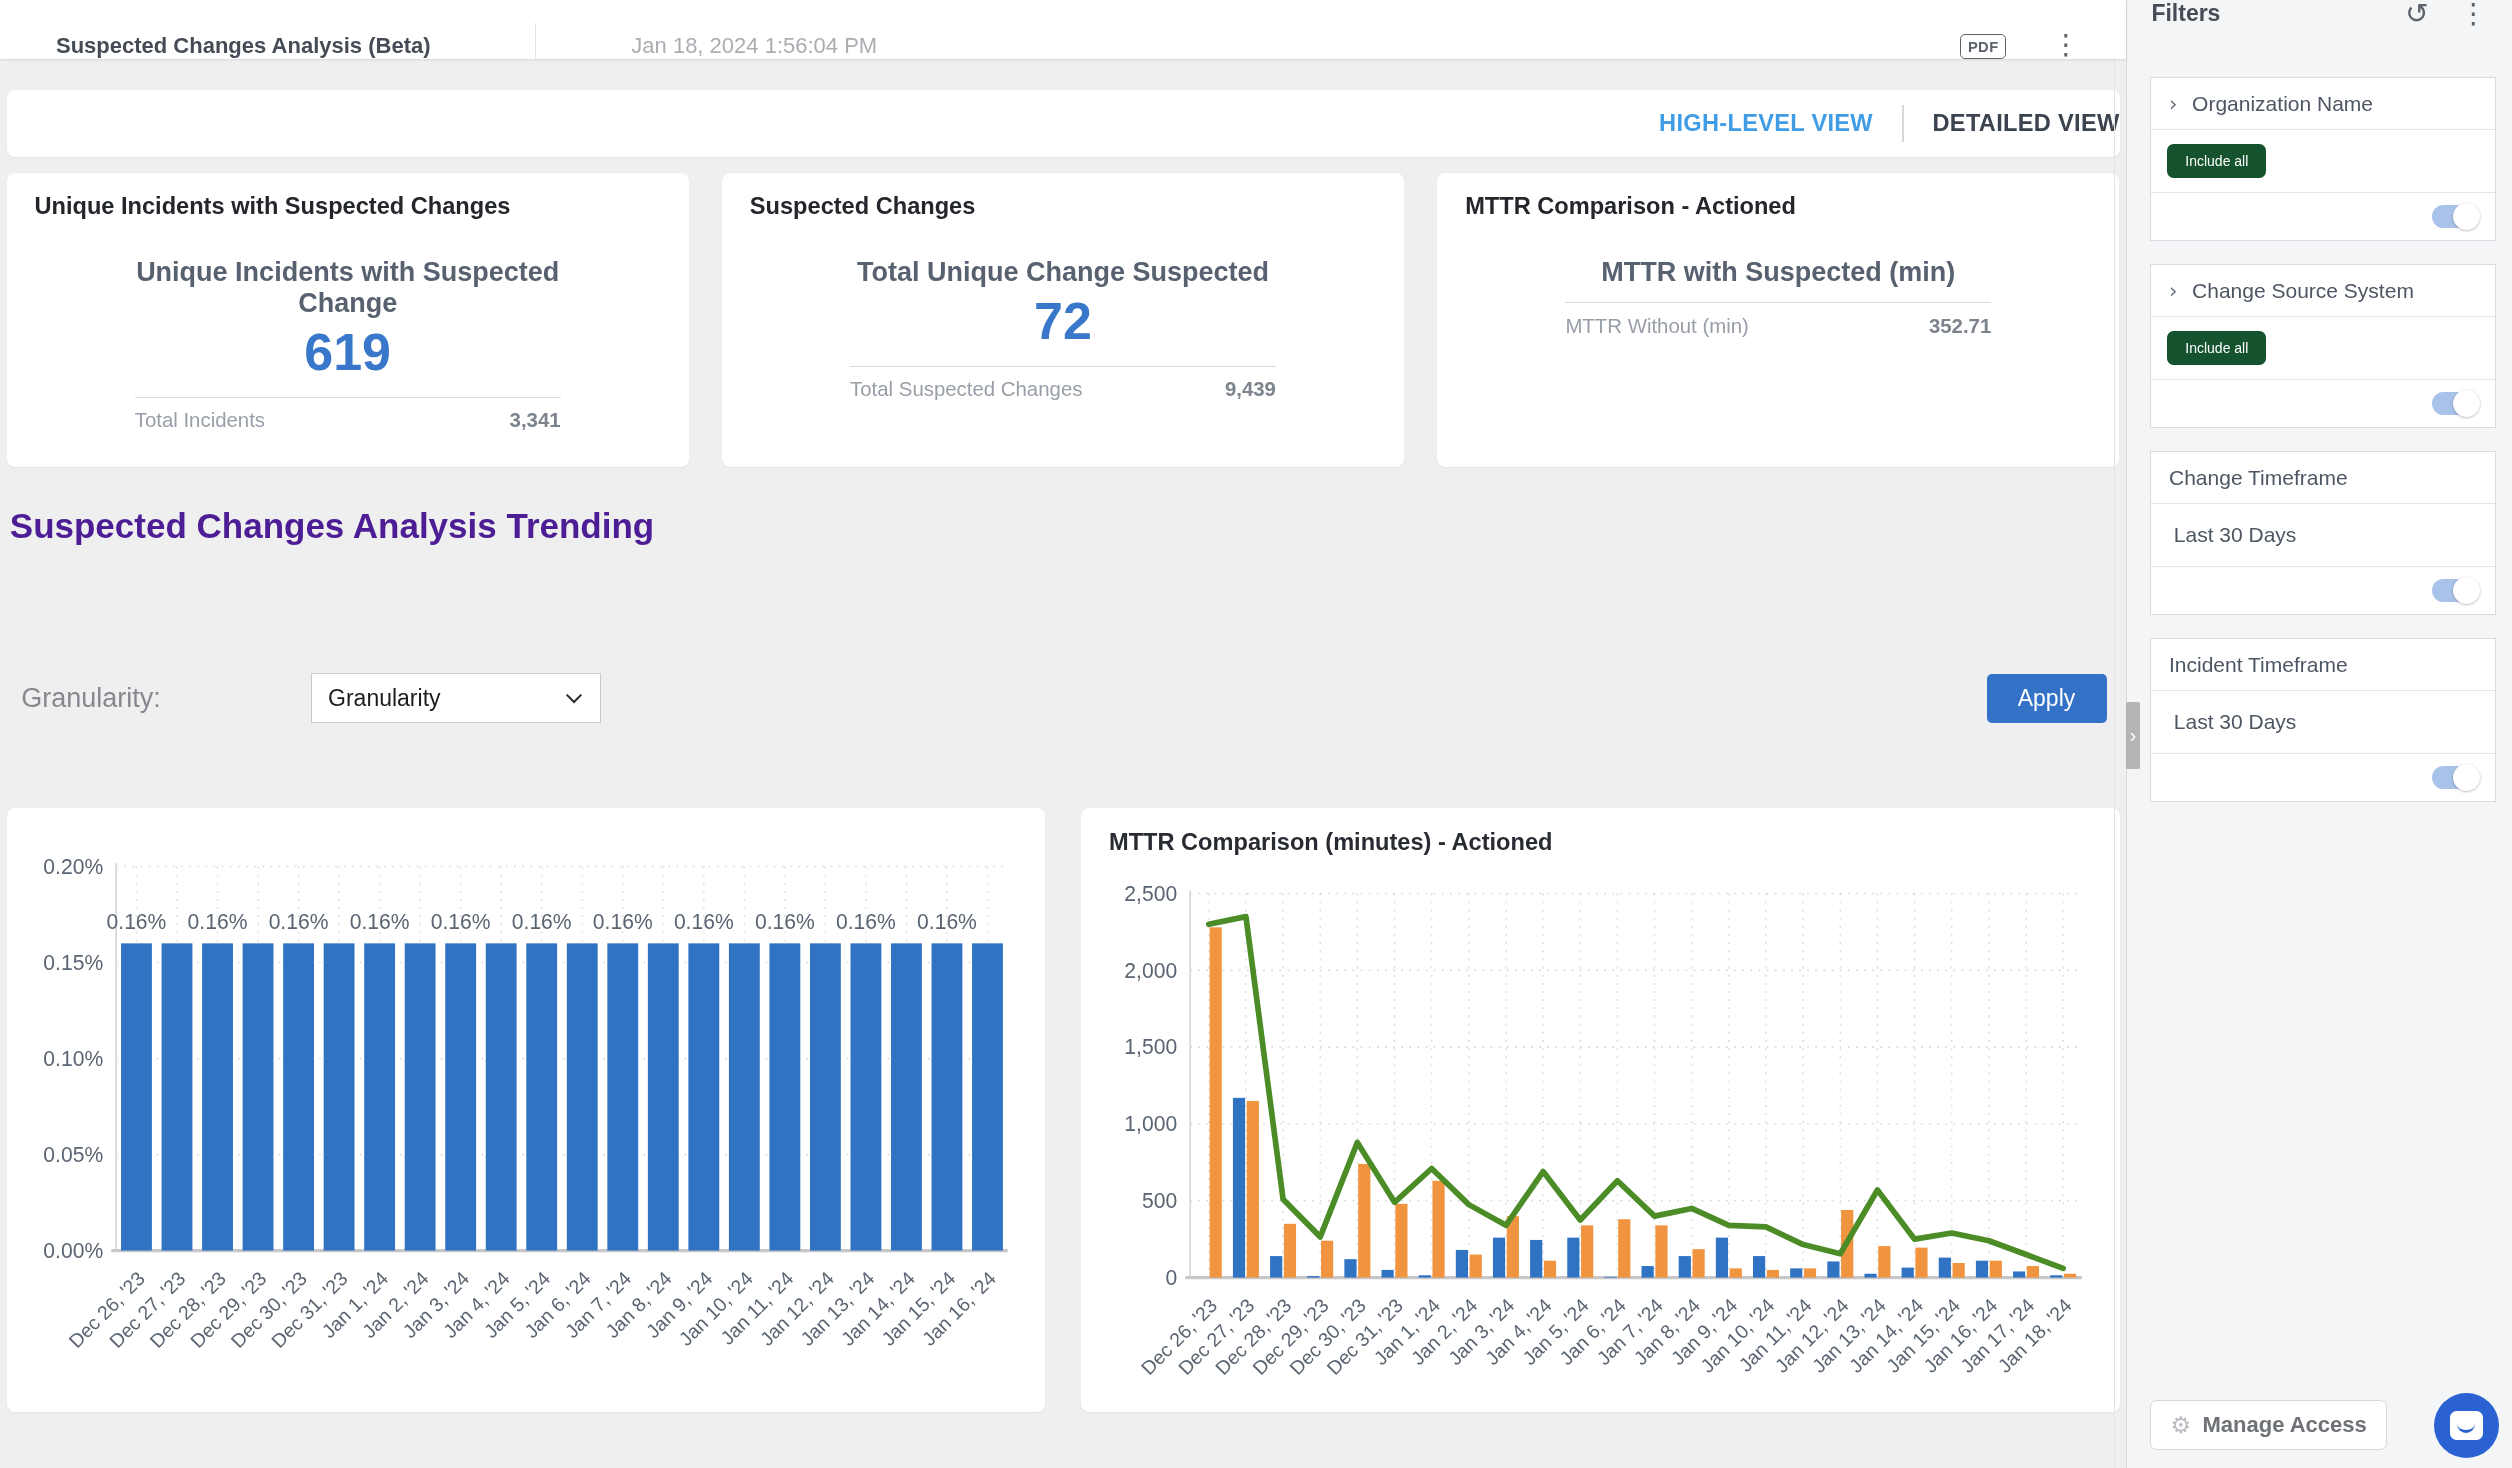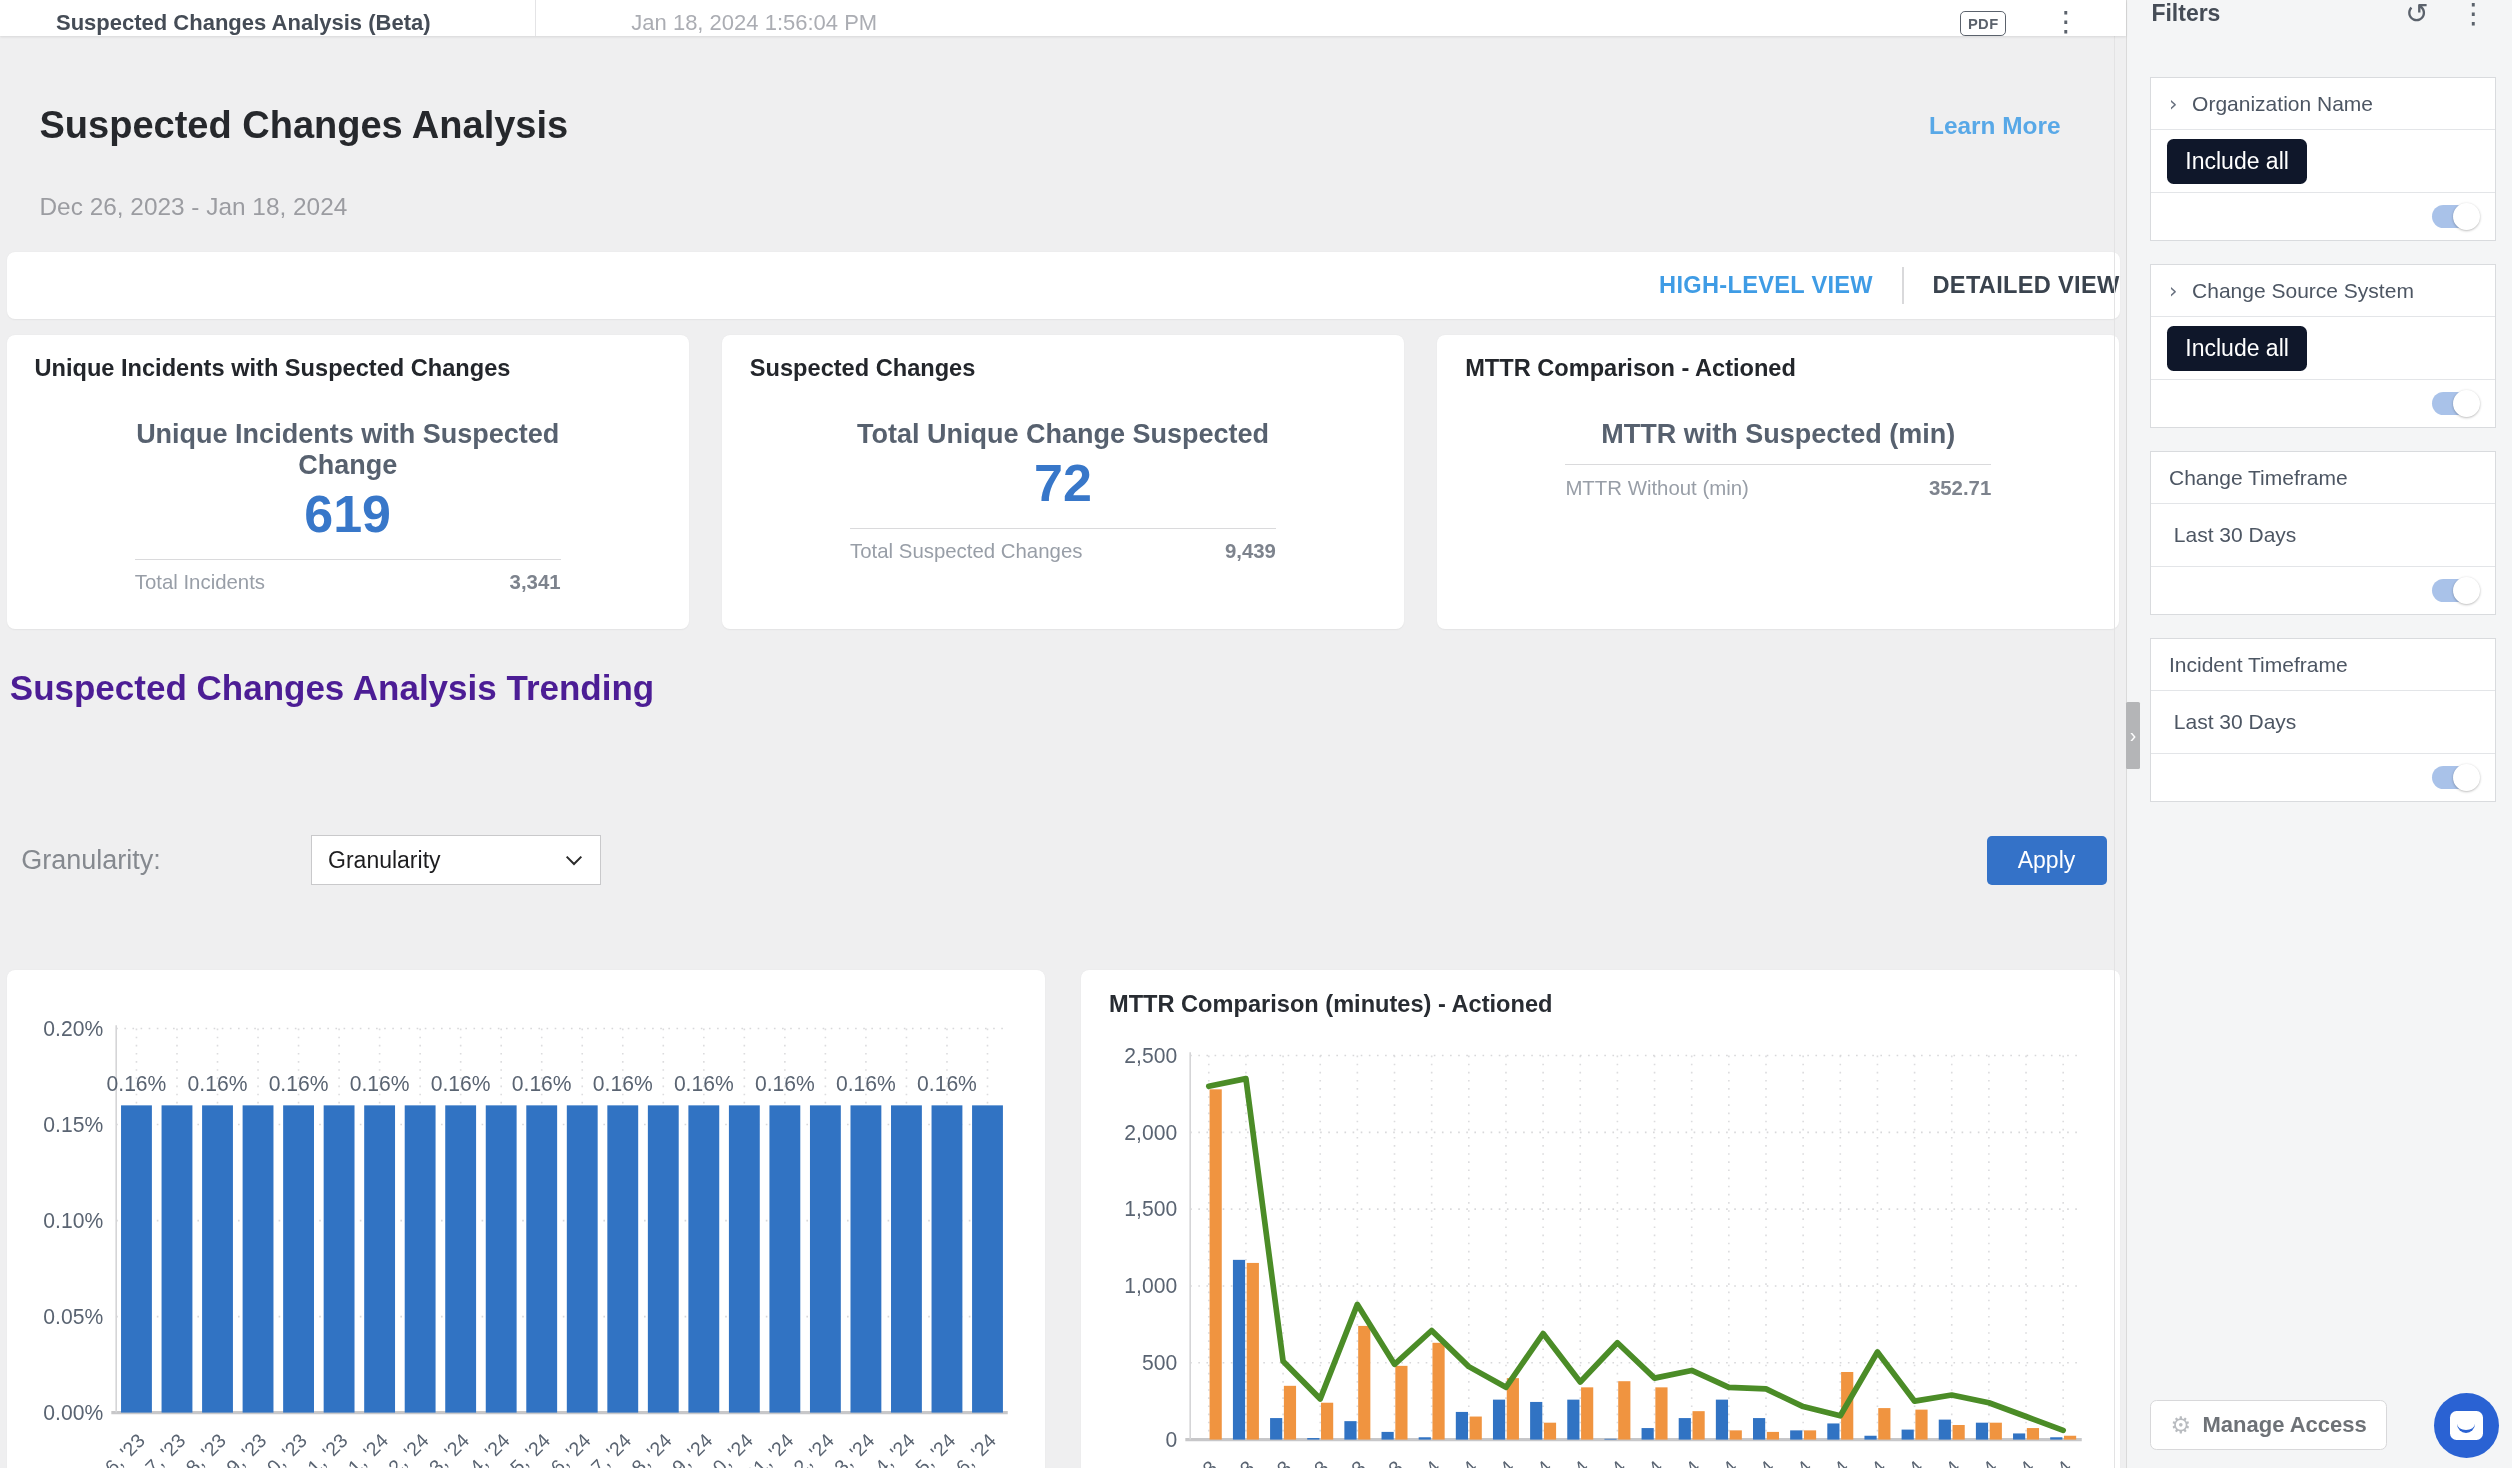--- a/index.html
+++ b/index.html
@@ -73,21 +73,21 @@
   .reset-icon{font-size:28px;color:#5b626c;cursor:pointer;line-height:1;}
   .filters .kebab{margin-left:31px;}
   .filter-groups{padding:18px 16.3px 0 23px;flex:1;overflow:hidden;}
   .filter-card{background:#fff;border:0.8px solid #d9dbde;margin-bottom:23px;}
   .f-row{border-bottom:0.8px solid #e3e5e8;display:flex;align-items:center;box-sizing:border-box;}
   .f-row:last-child{border-bottom:none;}
   .f-head{height:52px;padding:0 18px;gap:14.7px;cursor:pointer;}
   .f-chevron{color:#6a7280;font-size:21px;}
   .f-label{font-size:21px;color:#4d5663;}
   .f-mid{height:63px;padding:0 16.3px;}
-  .include-btn{background:#0f172a;color:#fff;font-size:23px;border:none;border-radius:6.5px;
+  .include-btn{background:#14532d;color:#fff;font-size:14px;border:none;border-radius:6.5px;
                padding:9px 18px;font-family:inherit;cursor:pointer;}
   .f-value{font-size:21px;color:#4d5663;padding-left:6.5px;}
   .f-toggle-row{height:47px;justify-content:flex-end;padding:0 16.3px;}
   .toggle{width:46px;height:23px;background:#a9c2e9;border-radius:11.4px;position:relative;cursor:pointer;}
   .toggle::after{content:"";position:absolute;right:-1.6px;top:-2.4px;width:27px;height:27px;
                  background:#fff;border-radius:50%;box-shadow:0 0.8px 2.4px rgba(0,0,0,.3);}
 
   .filters-footer{position:absolute;left:0;right:0;bottom:11.4px;display:flex;align-items:center;
                   padding:0 13px 0 23px;}
   .manage-btn{display:flex;align-items:center;gap:11.4px;background:#fff;border:1.6px solid #d8d8da;
@@ -111,27 +111,20 @@
     <header class="topbar">
       <span class="tb-title">Suspected Changes Analysis (Beta)</span>
       <span class="tb-divider"></span>
       <span class="tb-time">Jan 18, 2024 1:56:04 PM</span>
       <span class="tb-spacer"></span>
       <span class="pdf-badge">PDF</span>
       <span class="kebab uni">⋮</span>
     </header>
 
     <div class="content">
-      <div class="title-row">
-        <div>
-          <h1 class="page-title">Suspected Changes Analysis</h1>
-          <div class="date-range">Dec 26, 2023 - Jan 18, 2024</div>
-        </div>
-        <a class="learn-more">Learn More</a>
-      </div>
 
       <div class="tabsbar" id="tabsbar">
           <div class="tab active">HIGH-LEVEL VIEW</div>
           <span class="tab-sep"></span>
           <div class="tab">DETAILED VIEW</div>
         </div>
 
       <div class="kpi-row" id="kpiRow">
   <div class="kpi-card">
     <div class="kpi-title">Unique Incidents with Suspected Changes</div>

